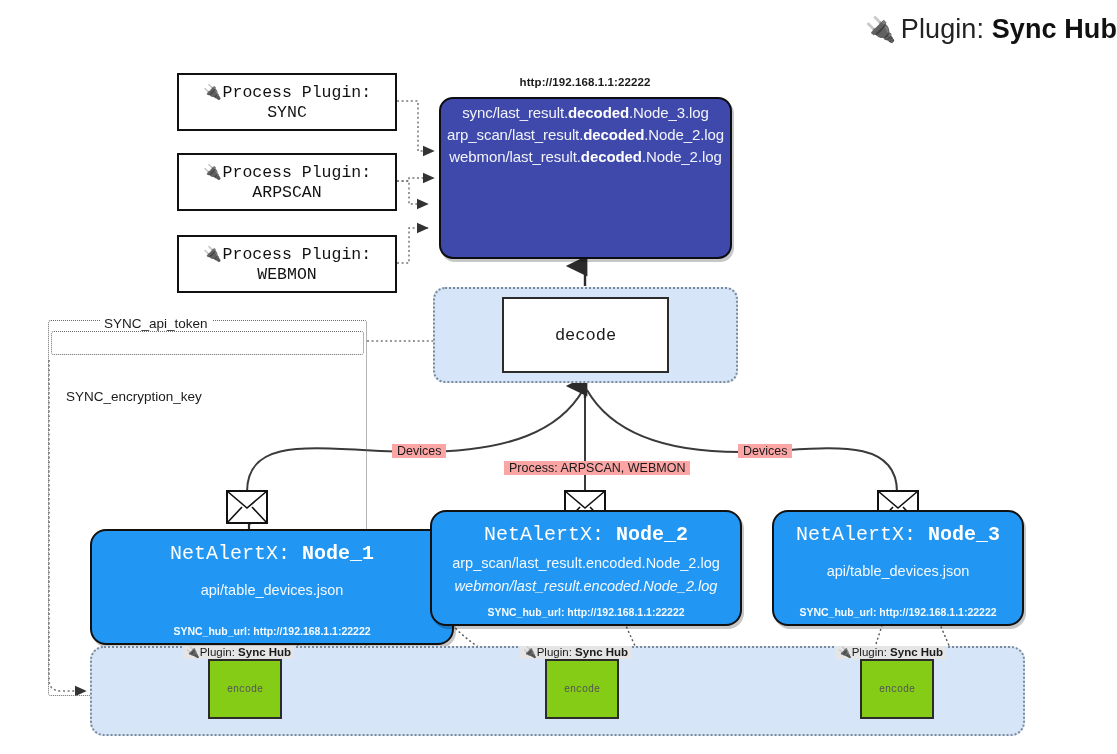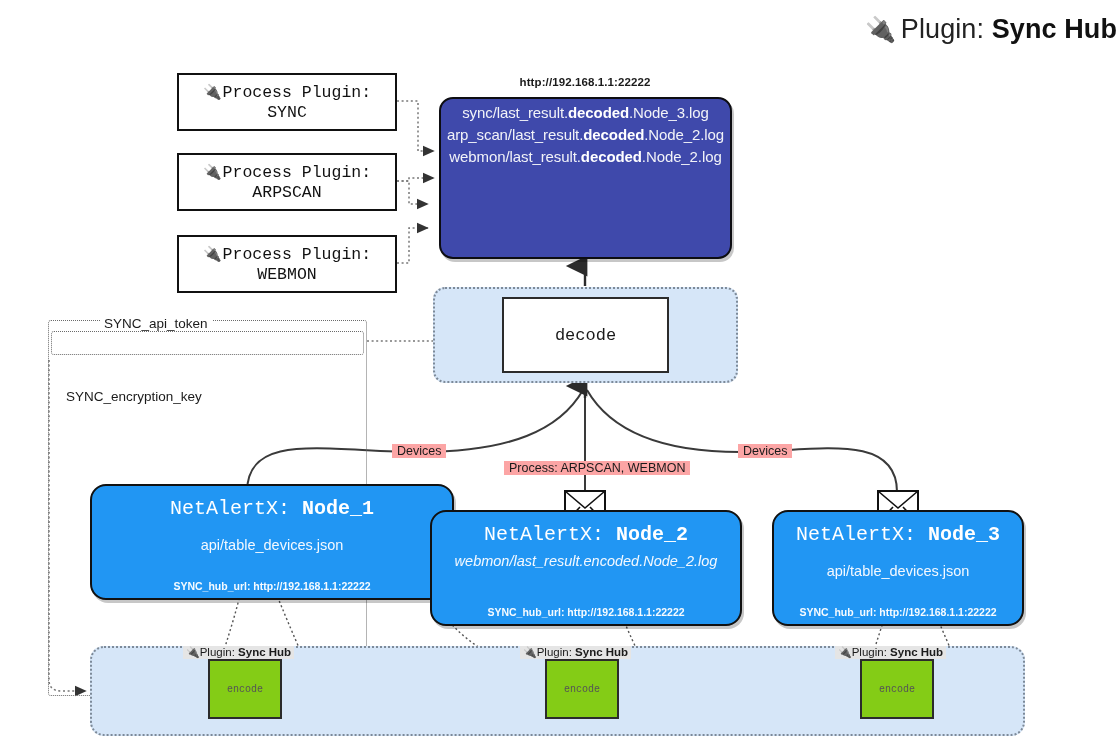--- a/index.html
+++ b/index.html
@@ -59,21 +59,21 @@
   .node-card{height:116px;border-radius:16px;background:#2196f3;border:2.5px solid #111;
              box-shadow:2px 3px 0 rgba(0,0,0,.22);}
   .node-title{margin-top:11px;text-align:center;font-size:20px;
              font-family:"Liberation Mono","DejaVu Sans Mono",monospace;color:#fff;white-space:nowrap;}
   .node-title b{font-weight:700;}
   .node-title .lt{font-weight:400;}
   .node-line{text-align:center;font-size:14.5px;color:#f4f9ff;white-space:nowrap;}
   .node-url{position:absolute;left:0;right:0;bottom:6px;text-align:center;
             font-size:10.5px;font-weight:600;color:#f6fbff;white-space:nowrap;}
 
-  #node1{left:90px;top:484px;width:364px;}
+  #node1{left:90px;top:529px;width:364px;}
   #node2{left:430px;top:510px;width:312px;}
   #node3{left:772px;top:510px;width:252px;}
 
   
   .envelope{width:42px;height:34px;}
 
   
   .edge-label{background:#fca5a5;padding:0 5px;font-size:12.5px;color:#1a1a1a;white-space:nowrap;}
   #lbl-dev-left{left:392px;top:444px;}
   #lbl-dev-right{left:738px;top:444px;}
@@ -195,20 +195,21 @@
   </div>
 
   <div class="abs node-card" id="node1">
     <div class="node-title"><span class="lt">NetAlertX: </span><b>Node_1</b></div>
     <div class="node-line" style="margin-top:17px;">api/table_devices.json</div>
     <div class="node-url">SYNC_hub_url: http://192.168.1.1:22222</div>
   </div>
 
   <div class="abs node-card" id="node2">
     <div class="node-title"><span class="lt">NetAlertX: </span><b>Node_2</b></div>
+    <div class="node-line" style="margin-top:9px;">arp_scan/last_result.encoded.Node_2.log</div>
     <div class="node-line" style="margin-top:7px;font-style:italic;">webmon/last_result.encoded.Node_2.log</div>
     <div class="node-url">SYNC_hub_url: http://192.168.1.1:22222</div>
   </div>
 
   <div class="abs node-card" id="node3">
     <div class="node-title"><span class="lt">NetAlertX: </span><b>Node_3</b></div>
     <div class="node-line" style="margin-top:17px;">api/table_devices.json</div>
     <div class="node-url">SYNC_hub_url: http://192.168.1.1:22222</div>
   </div>
 

